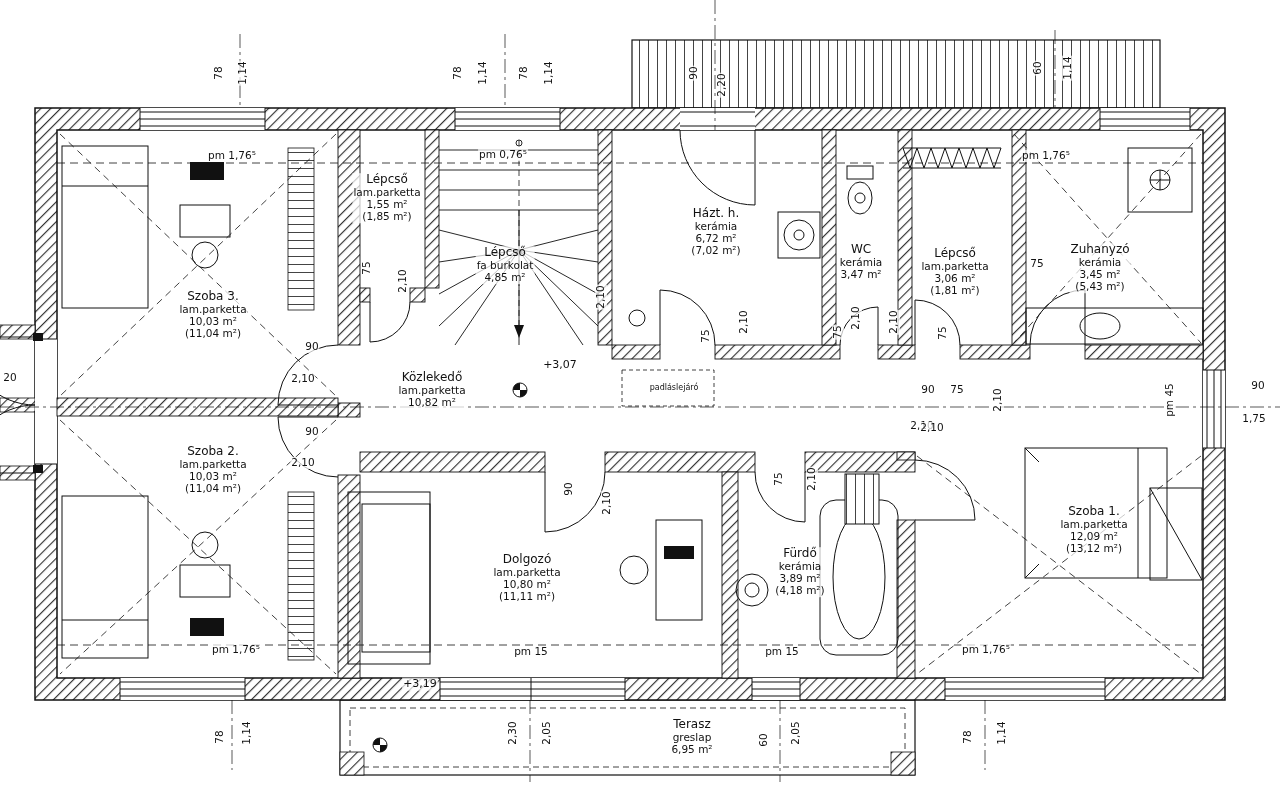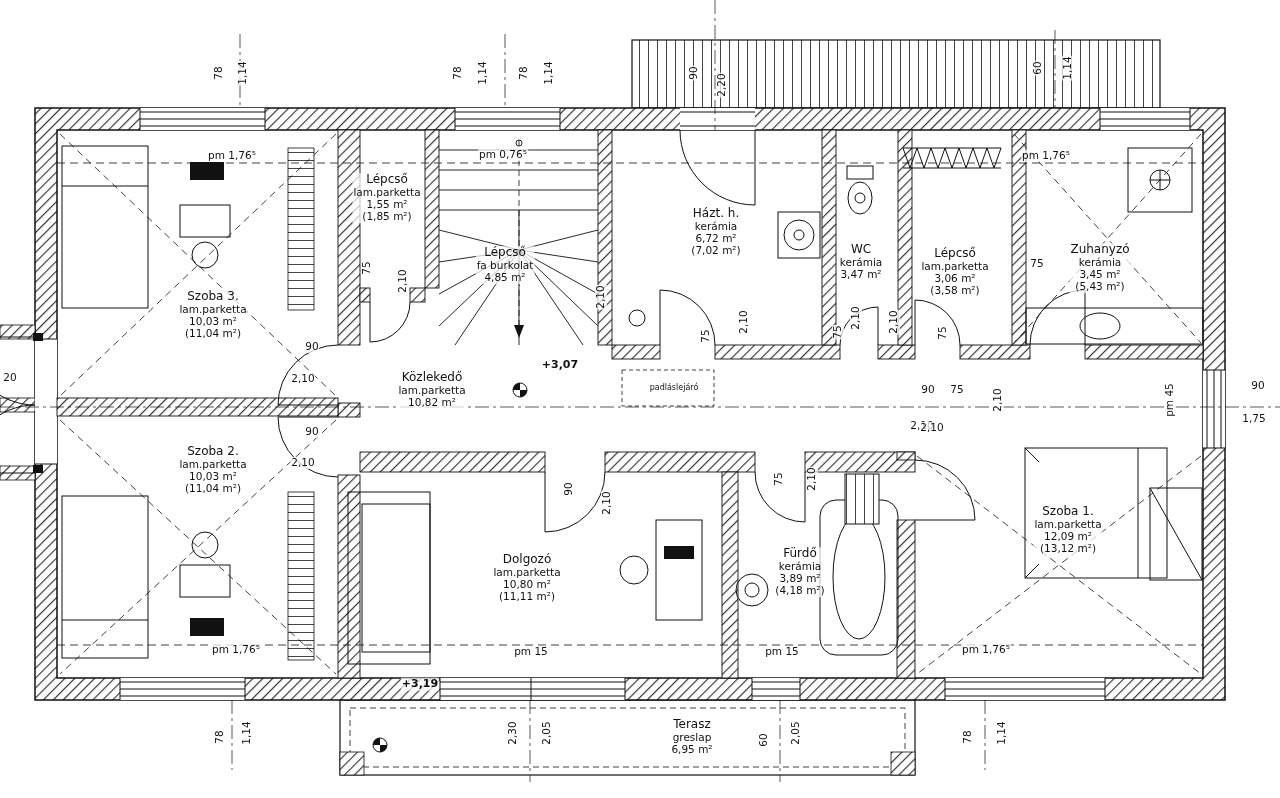--- a/index.html
+++ b/index.html
@@ -3,21 +3,21 @@
 <meta charset="utf-8">
 <style>
   html,body{margin:0;padding:0;background:#fff}
   #plan{position:relative;width:1280px;height:798px;background:#fff;overflow:hidden;
         font-family:"DejaVu Sans",sans-serif;color:#111}
   #plan svg{position:absolute;left:0;top:0}
   .lbl{position:absolute;transform:translate(-50%,-50%);text-align:center;line-height:1.14;
        font-size:10.5px;white-space:nowrap;background:rgba(255,255,255,.72);padding:0 1px;z-index:5}
   .lbl.v{transform:translate(-50%,-50%) rotate(-90deg)}
   .rn{font-size:12px}
-  .lv{font-size:11px;font-weight:bold}
+  .lv{font-size:11px;font-weight:normal}
   .tiny{font-size:8px;background:rgba(255,255,255,.85)}
 </style>
 </head>
 <body>
 
 <div id="plan">
 
 <svg width="1280" height="798" viewBox="0 0 1280 798">
   <defs>
     <pattern id="hatch" width="7" height="7" patternUnits="userSpaceOnUse" patternTransform="rotate(45)">
@@ -340,21 +340,21 @@
 </div>
 <div class="lbl" style="left:861px;top:262px">
   <div class="rn">WC</div>
   <div>kerámia</div>
   <div>3,47 m²</div>
 </div>
 <div class="lbl" style="left:955px;top:272px">
   <div class="rn">Lépcső</div>
   <div>lam.parketta</div>
   <div>3,06 m²</div>
-  <div>(3,58 m²)</div>
+  <div>(1,81 m²)</div>
 </div>
 <div class="lbl" style="left:1100px;top:268px">
   <div class="rn">Zuhanyzó</div>
   <div>kerámia</div>
   <div>3,45 m²</div>
   <div>(5,43 m²)</div>
 </div>
 <div class="lbl" style="left:432px;top:390px">
   <div class="rn">Közlekedő</div>
   <div>lam.parketta</div>
@@ -365,21 +365,21 @@
   <div>lam.parketta</div>
   <div>10,80 m²</div>
   <div>(11,11 m²)</div>
 </div>
 <div class="lbl" style="left:800px;top:572px">
   <div class="rn">Fürdő</div>
   <div>kerámia</div>
   <div>3,89 m²</div>
   <div>(4,18 m²)</div>
 </div>
-<div class="lbl" style="left:1068px;top:530px">
+<div class="lbl" style="left:1094px;top:530px">
   <div class="rn">Szoba 1.</div>
   <div>lam.parketta</div>
   <div>12,09 m²</div>
   <div>(13,12 m²)</div>
 </div>
 <div class="lbl" style="left:692px;top:737px">
   <div class="rn">Terasz</div>
   <div>greslap</div>
   <div>6,95 m²</div>
 </div>

